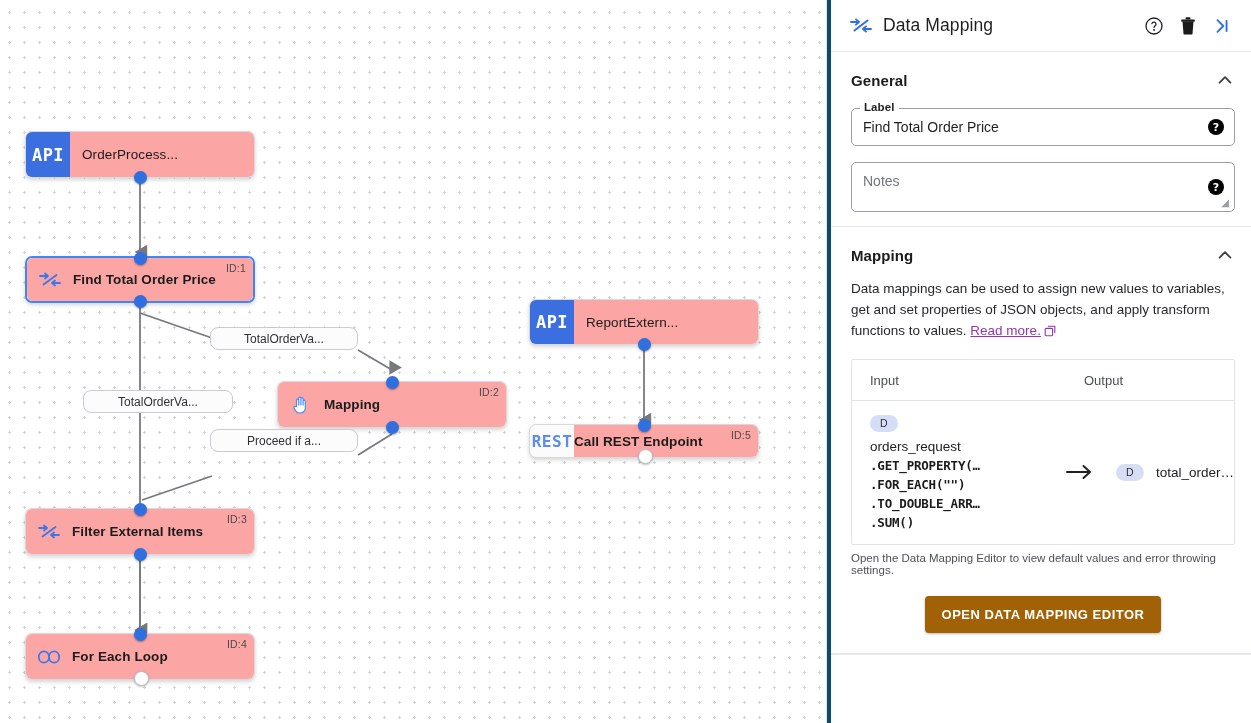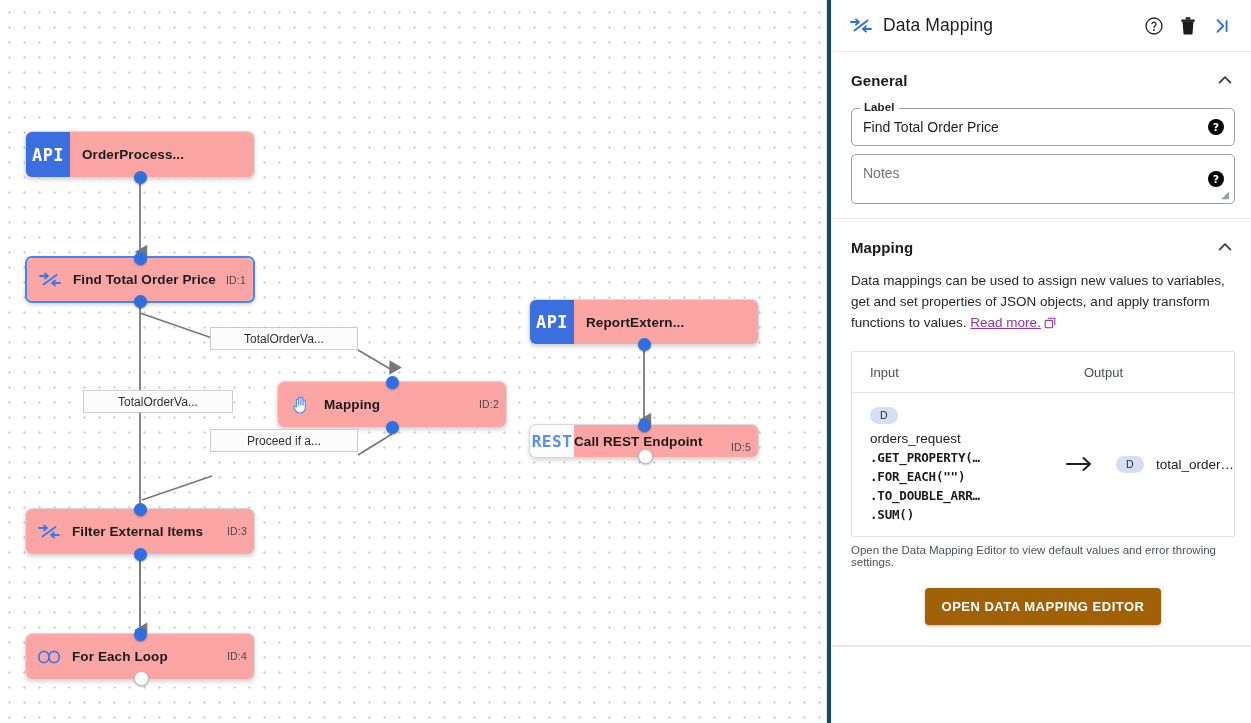--- a/index.html
+++ b/index.html
@@ -44,37 +44,37 @@
     font-size:17px;font-weight:700;letter-spacing:.5px;
   }
   .node-badge.rest{background:#fbfbfb;color:#5b8dee;font-size:16px;font-weight:700;}
   .node-icon{
     width:46px;flex:0 0 46px;display:flex;align-items:center;justify-content:center;color:#3b78e7;
   }
   .node-title{
     font-size:13.5px;font-weight:700;color:#1b1b1b;letter-spacing:.1px;
     white-space:nowrap;overflow:hidden;text-overflow:ellipsis;
   }
-  .node-title.plain{font-weight:700;padding-left:12px;font-size:13.5px;}
+  .node-title.plain{font-weight:400;padding-left:12px;font-size:13.5px;}
   .node-id{
-    position:absolute;right:7px;top:16px;font-size:10.5px;color:#4a4a4a;letter-spacing:.2px;
+    position:absolute;right:7px;top:4px;font-size:10.5px;color:#4a4a4a;letter-spacing:.2px;
   }
   .port{
     position:absolute;width:13px;height:13px;border-radius:50%;
     background:#2f6fe0;box-shadow:0 1px 2px rgba(0,0,0,.35);
     left:50%;margin-left:-6.5px;
   }
   .port.hollow{background:#ffffff;border:1.5px solid #b9bcc2;box-shadow:0 1px 2px rgba(0,0,0,.25);}
   .port.top{top:-6.5px;}
   .port.bottom{bottom:-6.5px;}
   .port.abs{left:auto;margin-left:0;}
 
   .edge-label{
     position:absolute;
-    background:#fcfcfc;border:1px solid #c9ccd1;border-radius:0;
+    background:#fcfcfc;border:1px solid #c9ccd1;border-radius:8px;
     font-size:12px;color:#303134;
     display:flex;align-items:center;justify-content:center;
     height:23px;box-sizing:border-box;padding:0 8px;
     white-space:nowrap;
   }
 
   
   .panel{
     position:relative;width:424px;flex:0 0 424px;height:723px;
     background:#ffffff;border-left:4px solid #0c4a6e;
@@ -101,21 +101,21 @@
     height:38px;box-sizing:border-box;display:flex;align-items:center;padding:0 40px 0 11px;
   }
   .field .legend{
     position:absolute;top:-8px;left:8px;background:#ffffff;padding:0 4px;
     font-size:11.5px;font-weight:700;color:#1f1f1f;letter-spacing:.1px;
   }
   .field input{
     border:0;outline:0;width:100%;font-size:14px;color:#1f1f1f;background:transparent;
     font-family:"Liberation Sans","DejaVu Sans",sans-serif;padding:0;
   }
-  .field.notes{height:50px;align-items:flex-start;padding-top:9px;margin-top:8px;}
+  .field.notes{height:50px;align-items:flex-start;padding-top:9px;margin-top:16px;}
   .field.notes textarea{
     border:0;outline:0;resize:none;width:100%;height:34px;font-size:14px;color:#1f1f1f;
     background:transparent;font-family:"Liberation Sans","DejaVu Sans",sans-serif;padding:0;
     line-height:18px;
   }
   .field.notes textarea::placeholder{color:#72767c;}
   .help-dot{
     position:absolute;right:10px;top:50%;margin-top:-8px;width:16px;height:16px;border-radius:50%;
     background:#000000;color:#ffffff;font-size:11px;font-weight:700;display:flex;align-items:center;justify-content:center;
     cursor:pointer;font-family:"DejaVu Sans",sans-serif;line-height:1;

